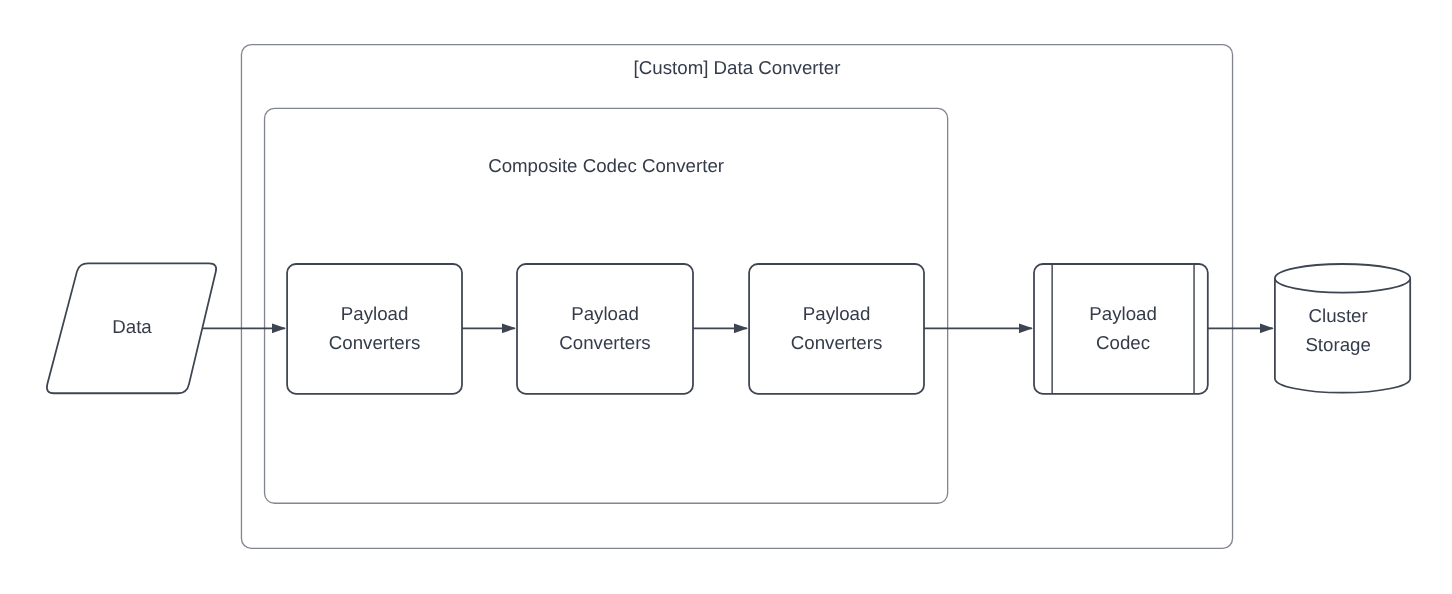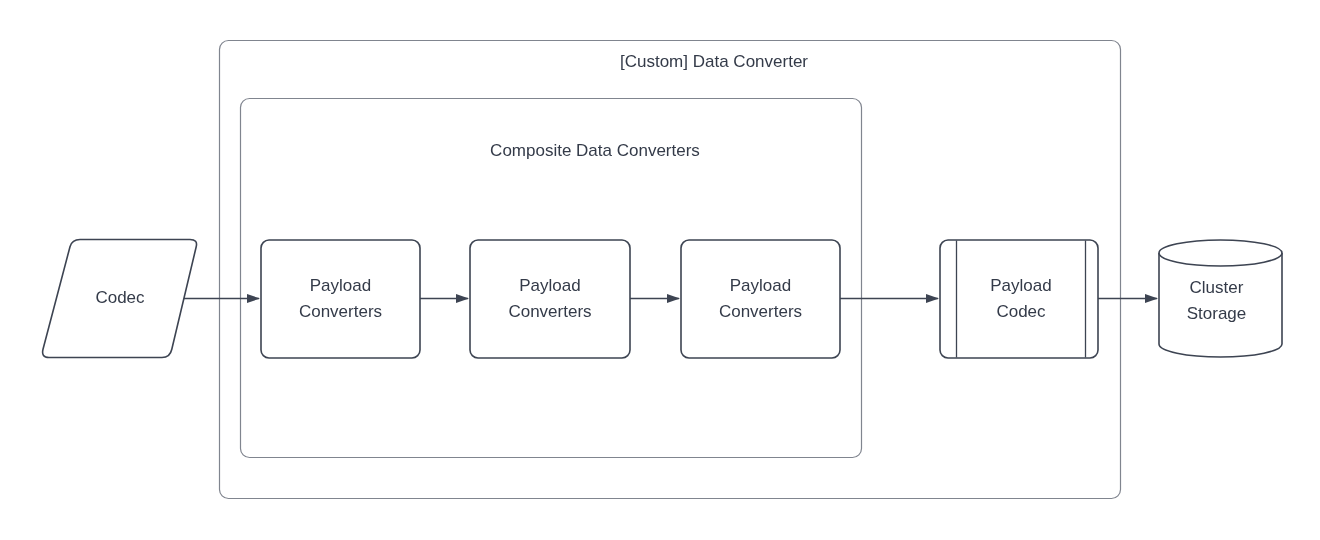--- a/index.html
+++ b/index.html
@@ -11,21 +11,20 @@
     overflow:hidden;
   }
   .layer{position:absolute;left:0;top:0;}
   .label{
     position:absolute;
     display:flex;align-items:center;justify-content:center;
     text-align:center;
     color:#343b49;
     font-size:17px;line-height:26px;
     pointer-events:none;
-    padding-left:44px;
   }
   .node-label{padding:0 18px;box-sizing:border-box;}
   .container-title{justify-content:center;align-items:flex-start;}
 </style>
 </head>
 <body>
 
 <div class="canvas">
 
   <svg class="layer" width="1320" height="540" viewBox="0 0 1320 540">
@@ -61,23 +60,23 @@
     </g>
 
     <g>
       <path d="M 1159,253 L 1159,344 A 61.5,13 0 0 0 1282,344 L 1282,253" fill="#ffffff" stroke="#3d4452" stroke-width="1.6"></path>
       <ellipse cx="1220.5" cy="253" rx="61.5" ry="13" fill="#ffffff" stroke="#3d4452" stroke-width="1.6"></ellipse>
     </g>
   </svg>
 
   <div class="label container-title" style="left:219px;top:49px;width:902px;height:26px;">[Custom] Data Converter</div>
 
-  <div class="label container-title" style="left:240px;top:138px;width:622px;height:26px;">Composite Data Converters</div>
+  <div class="label container-title" style="left:240px;top:138px;width:622px;height:26px;">Composite Codec Converter</div>
 
-  <div class="label node-label" style="left:56px;top:239px;width:128px;height:118px;">Codec</div>
+  <div class="label node-label" style="left:56px;top:239px;width:128px;height:118px;">Data</div>
 
   <div class="label node-label" style="left:261px;top:240px;width:159px;height:118px;">Payload Converters</div>
 
   <div class="label node-label" style="left:470px;top:240px;width:160px;height:118px;">Payload Converters</div>
 
   <div class="label node-label" style="left:681px;top:240px;width:159px;height:118px;">Payload Converters</div>
 
   <div class="label node-label" style="left:956px;top:240px;width:130px;height:118px;padding:0 10px;">Payload Codec</div>
 
   <div class="label node-label" style="left:1159px;top:242px;width:115px;height:118px;padding:0 8px;">Cluster Storage</div>

